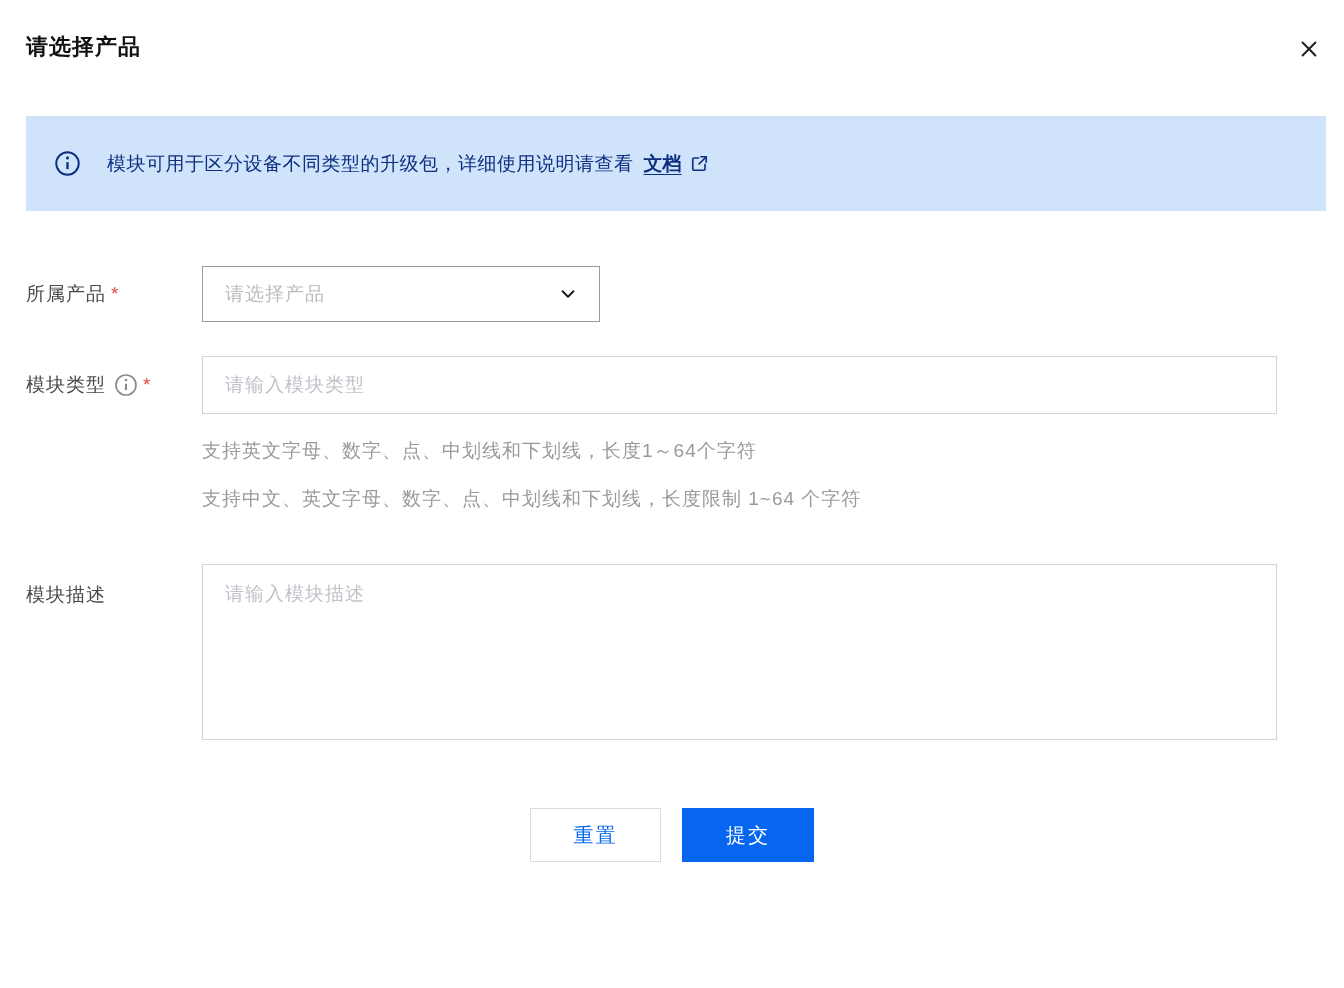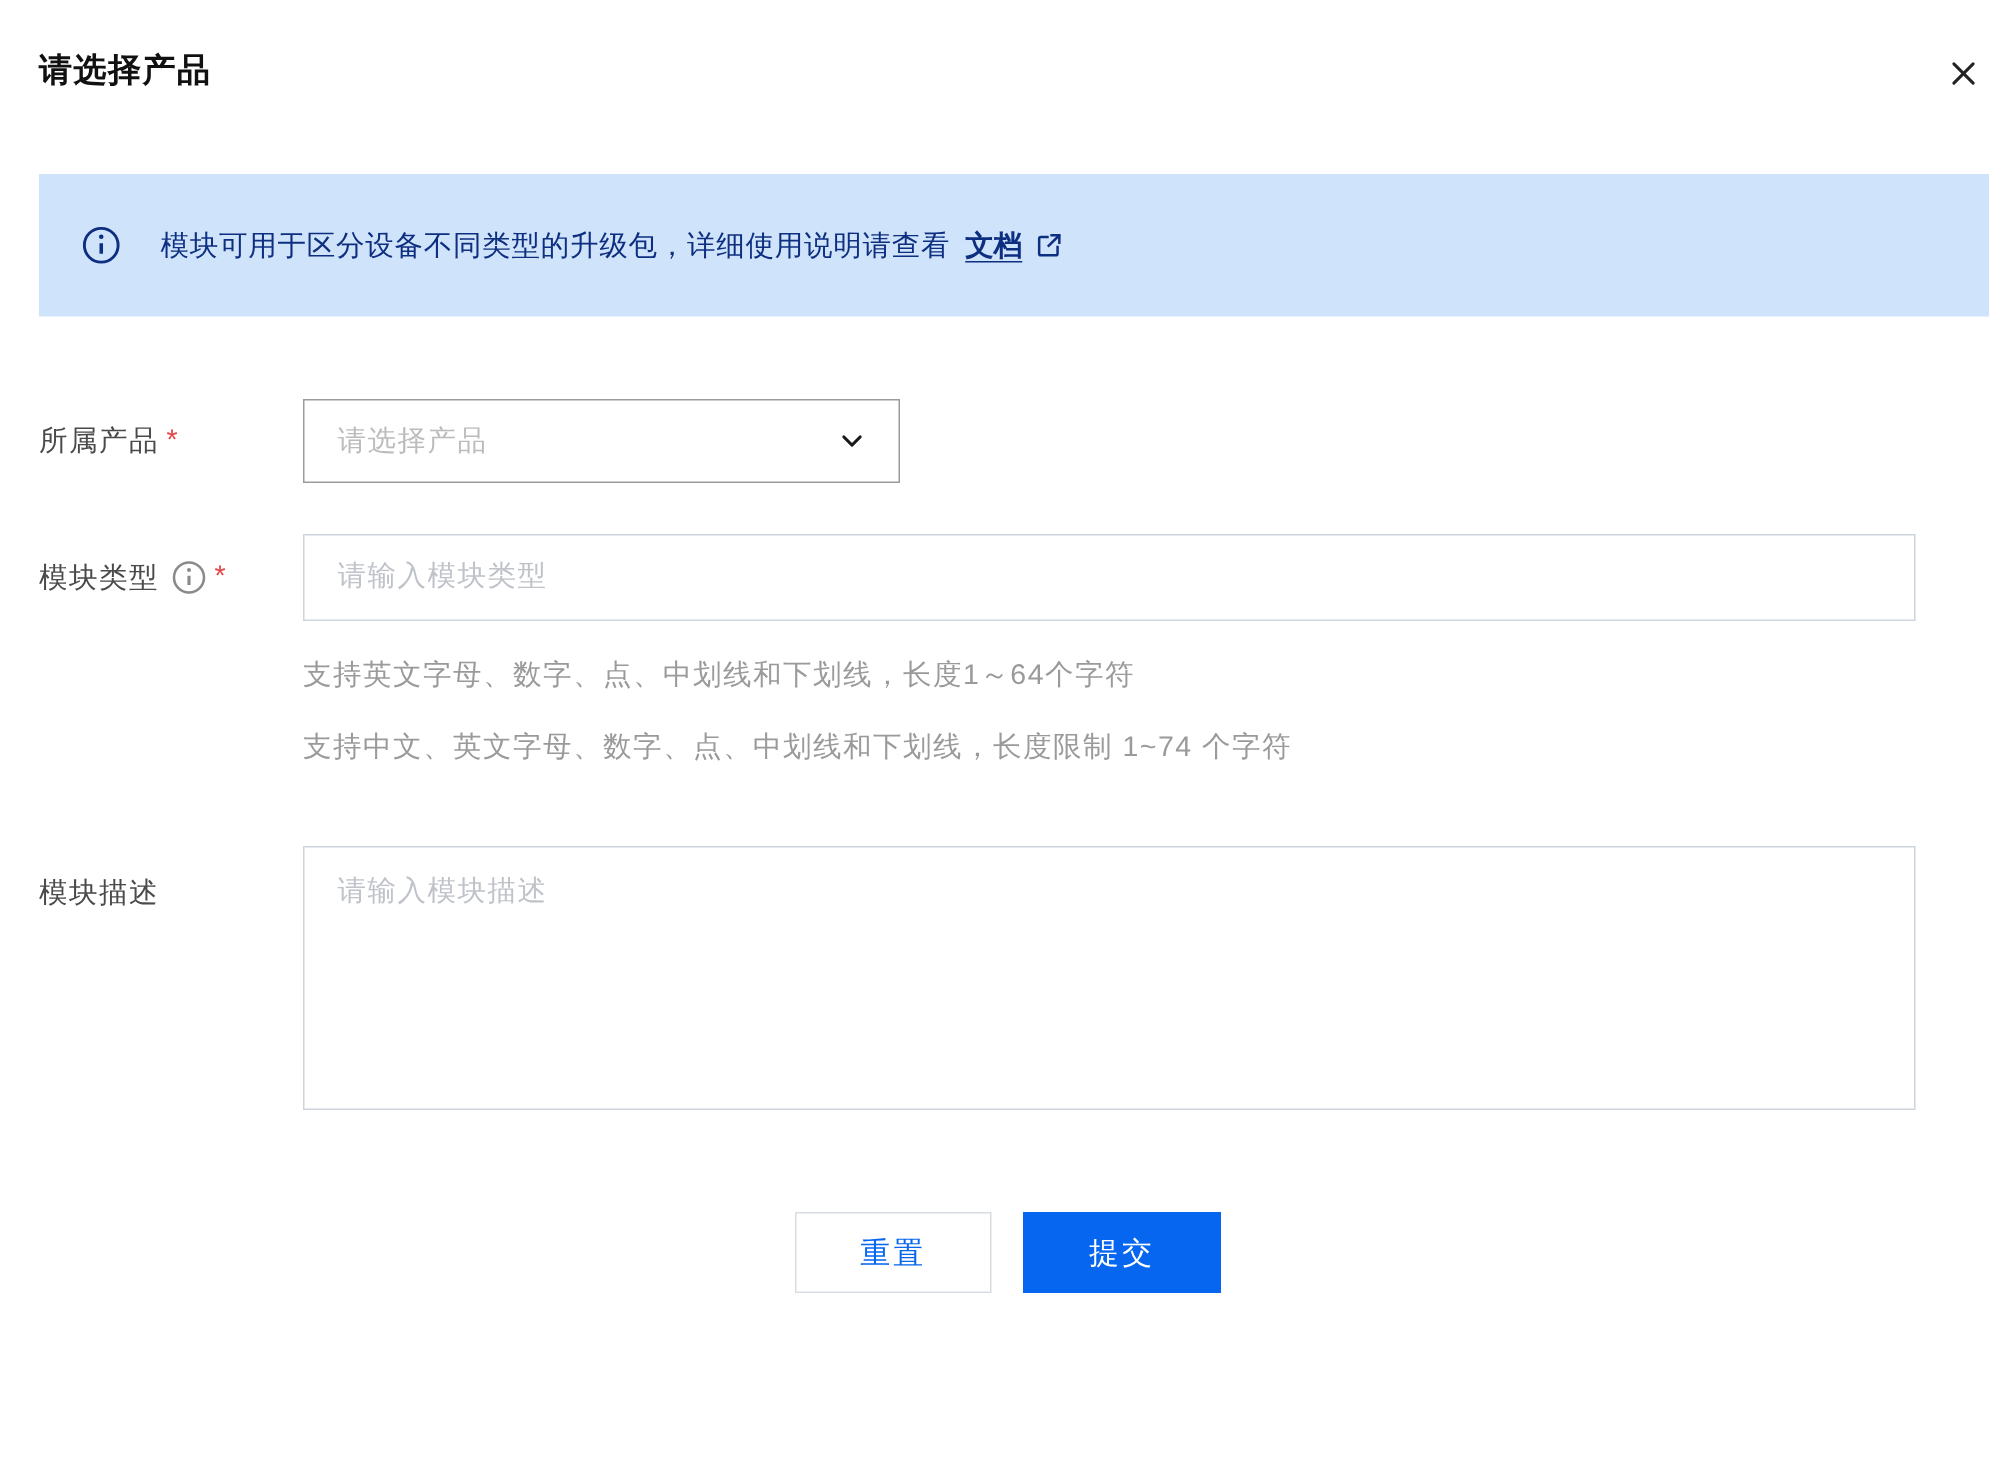--- a/index.html
+++ b/index.html
@@ -116,21 +116,21 @@
           <line x1="12" y1="10.8" x2="12" y2="17" stroke-width="2.1"></line>
           <circle cx="12" cy="7" r="1.35" fill="#8a8a8a" stroke="none"></circle>
         </svg>
       </span>
       <span class="required-mark">*</span>
     </div>
     <input class="text-input" type="text" placeholder="请输入模块类型" style="">
   </div>
   <div class="field-hint">支持英文字母、数字、点、中划线和下划线，长度1～64个字符</div>
 
-  <div class="field-hint">支持中文、英文字母、数字、点、中划线和下划线，长度限制 1~74 个字符</div>
+  <div class="field-hint">支持中文、英文字母、数字、点、中划线和下划线，长度限制 1~64 个字符</div>
 
   <div class="form-row row-desc">
     <div class="label-col">
       <span>模块描述</span>
     </div>
     <textarea class="textarea-input" placeholder="请输入模块描述" style=""></textarea>
   </div>
 
 </div>
 

